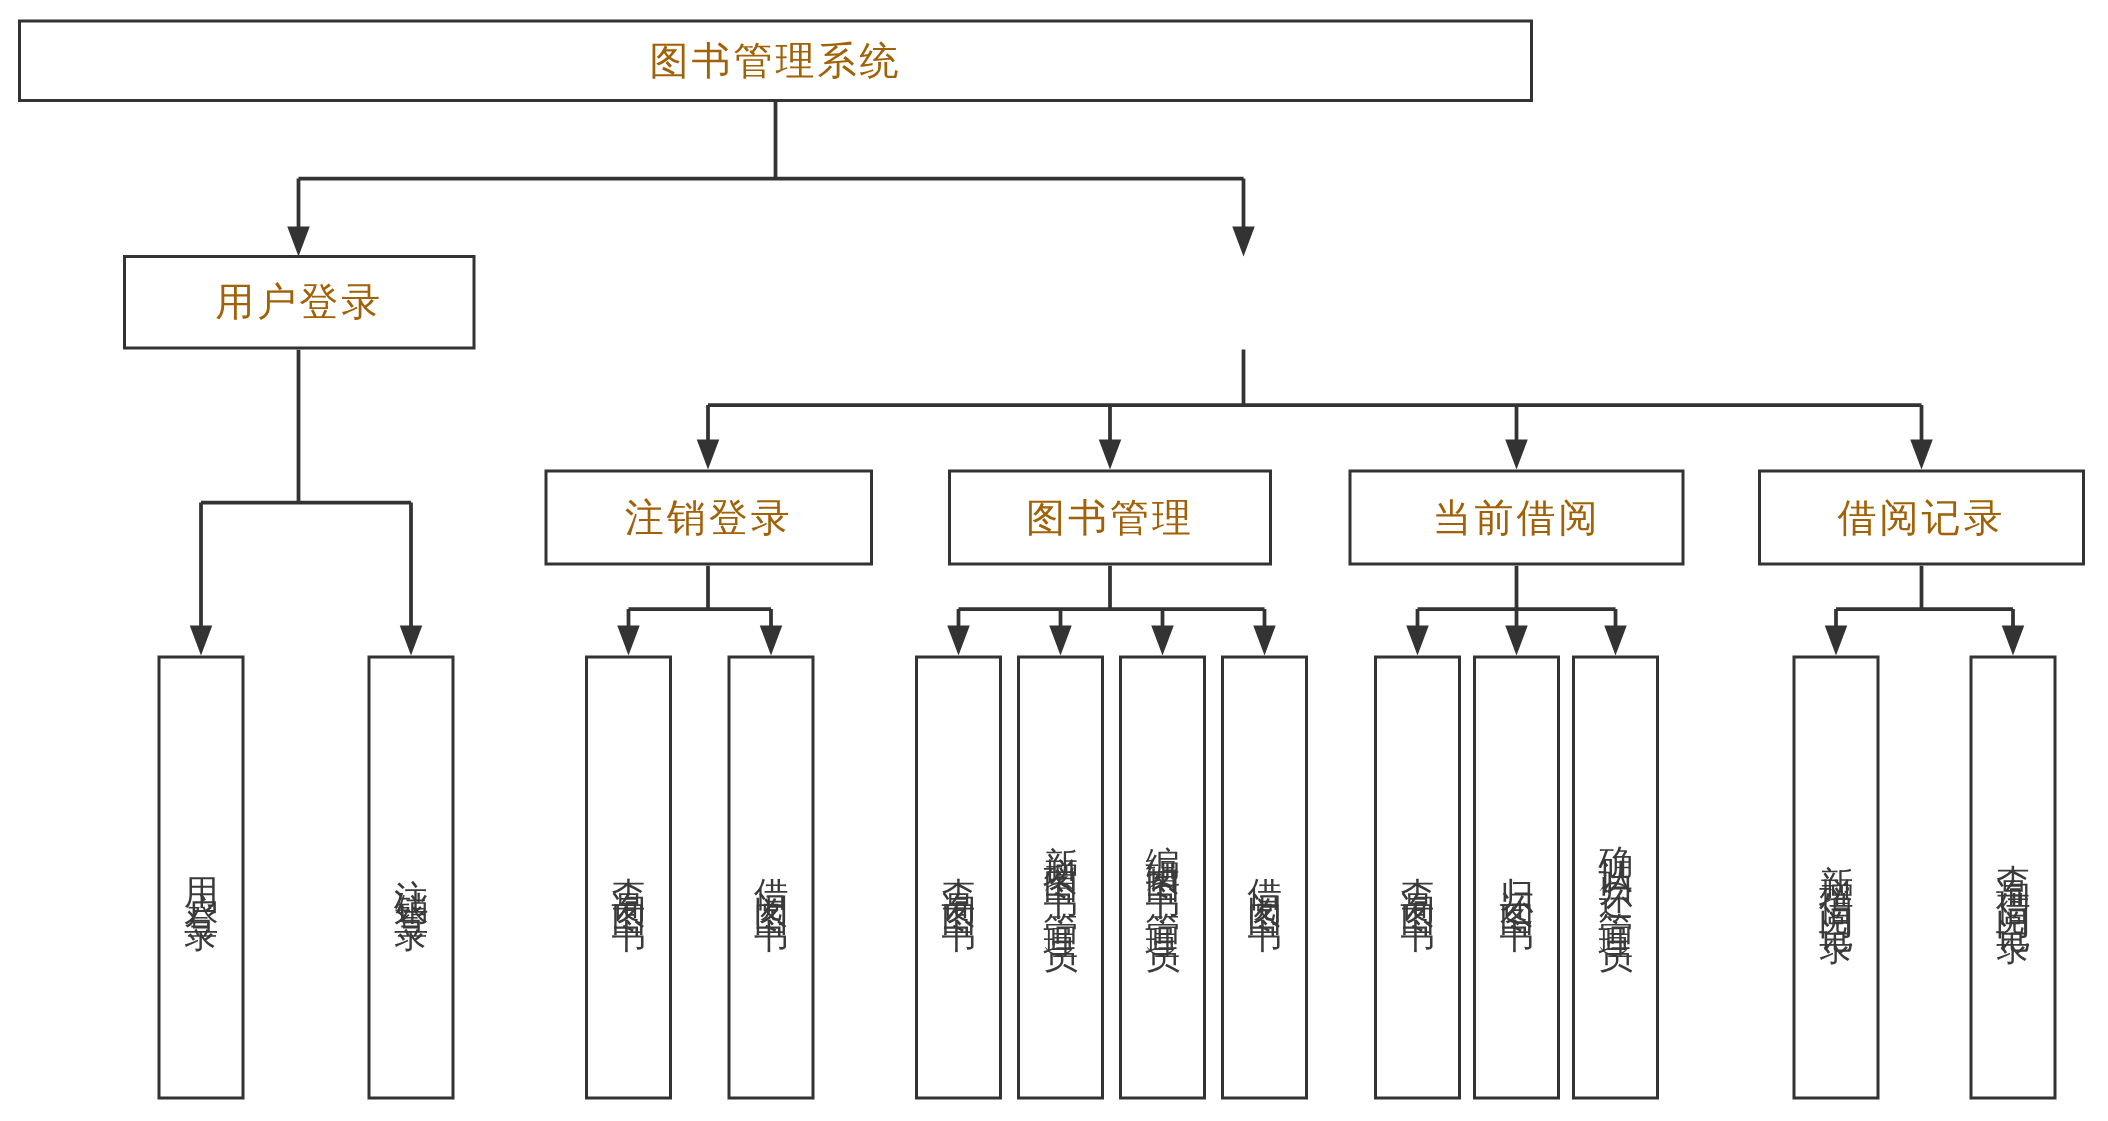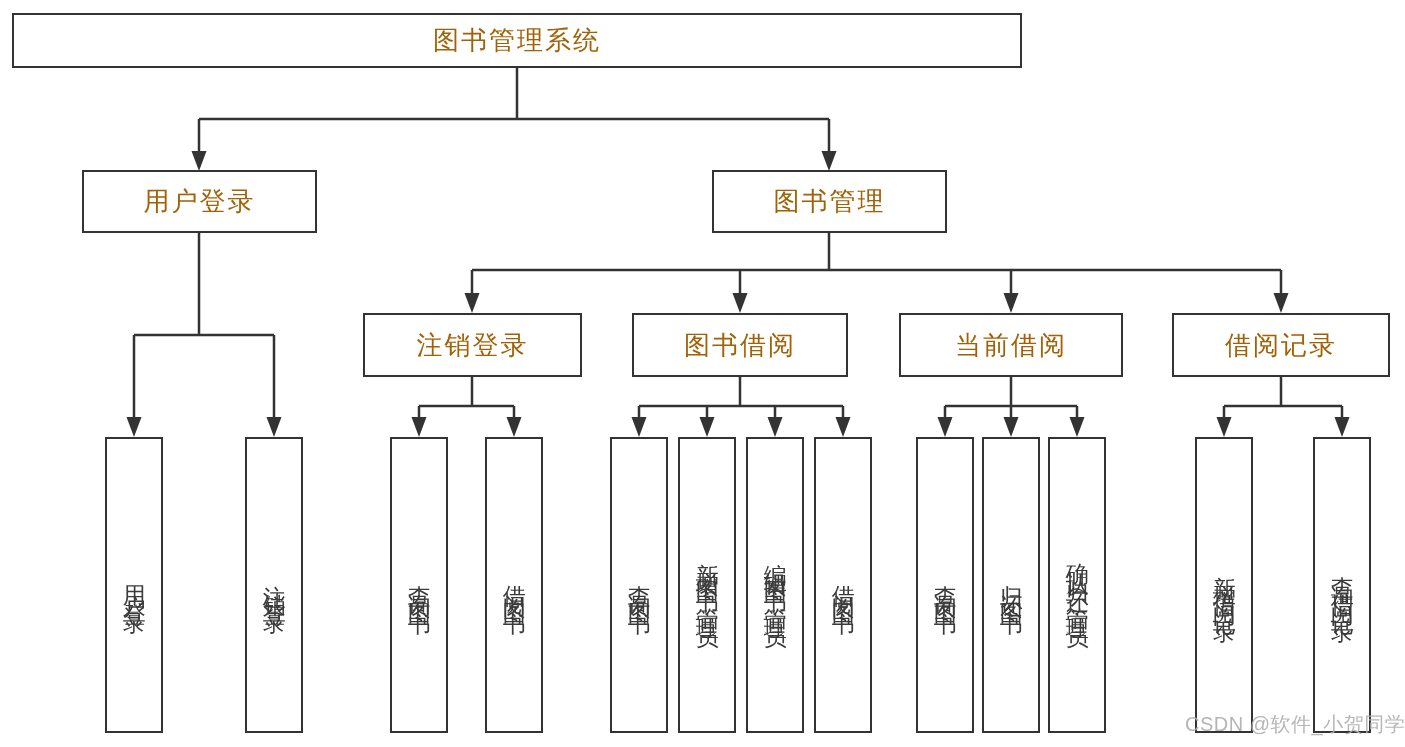--- a/index.html
+++ b/index.html
@@ -98,24 +98,23 @@
       M937.5 417 L952.5 417 L945 437 Z
       M1003.5 417 L1018.5 417 L1011 437 Z
       M1069.5 417 L1084.5 417 L1077 437 Z
       M1216.5 417 L1231.5 417 L1224 437 Z
       M1334.5 417 L1349.5 417 L1342 437 Z"></path>
   </svg>
 
   <div id="root-box" class="hbox">图书管理系统</div>
 
   <div id="box-user-login" class="hbox">用户登录</div>
-  <div id="box-book-mgmt" class="hbox">图书管理</div>
 
   <div id="box-g0" class="hbox">注销登录</div>
-  <div id="box-g1" class="hbox">图书借阅</div>
+  <div id="box-g1" class="hbox">图书管理</div>
   <div id="box-g2" class="hbox">当前借阅</div>
   <div id="box-g3" class="hbox">借阅记录</div>
 
   <div id="leaf-b0c0" class="leaf">
     <span>用户登录</span>
   </div>
   <div id="leaf-b0c1" class="leaf">
     <span>注销登录</span>
   </div>
 
@@ -149,15 +148,14 @@
     <span>确认归还（管理员）</span>
   </div>
 
   <div id="leaf-g3c0" class="leaf">
     <span>新增借阅记录</span>
   </div>
   <div id="leaf-g3c1" class="leaf">
     <span>查询借阅记录</span>
   </div>
 
-  <div id="watermark">CSDN @软件_小贺同学</div>
 
 </div>
 
 </body></html>

